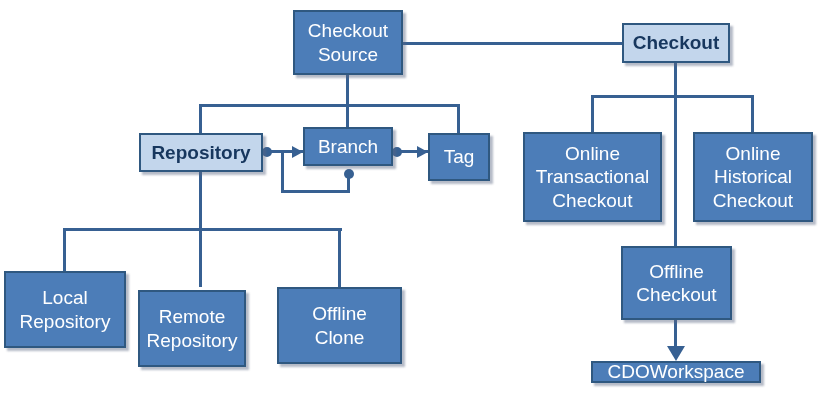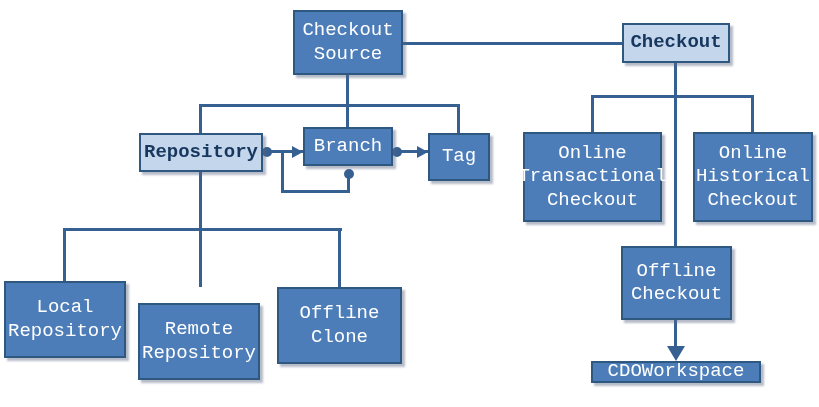--- a/index.html
+++ b/index.html
@@ -11,21 +11,21 @@
     --text-on-light:#17375e;
     --connector:#376092;
     --background:#ffffff;
   }
   *{margin:0;padding:0;box-sizing:border-box;}
   html,body{background:var(--background);}
   .canvas{
     position:relative;
     width:819px;height:407px;
     background:var(--background);
-    font-family:Liberation Mono, monospace;
+    font-family:Liberation Sans, sans-serif;
     overflow:hidden;
   }
   .node{
     position:absolute;
     display:flex;align-items:center;justify-content:center;
     text-align:center;
     background:var(--node-fill-dark);
     border:2px solid var(--node-border);
     color:var(--text-on-dark);
     font-size:19px;line-height:1.22;
@@ -120,26 +120,26 @@
 Transactional
 Checkout</span>
   </div>
 
   <div class="node" style="left:693px;top:132px;width:120px;height:90px">
     <span class="label">Online
 Historical
 Checkout</span>
   </div>
 
-  <div class="node" style="left:4px;top:281px;width:122px;height:77px">
+  <div class="node" style="left:4px;top:271px;width:122px;height:77px">
     <span class="label">Local
 Repository</span>
   </div>
 
-  <div class="node" style="left:138px;top:303px;width:122px;height:77px">
+  <div class="node" style="left:138px;top:290px;width:108px;height:77px">
     <span class="label">Remote
 Repository</span>
   </div>
 
   <div class="node" style="left:277px;top:287px;width:125px;height:77px">
     <span class="label">Offline
 Clone</span>
   </div>
 
   <div class="node" style="left:621px;top:246px;width:111px;height:74px">

